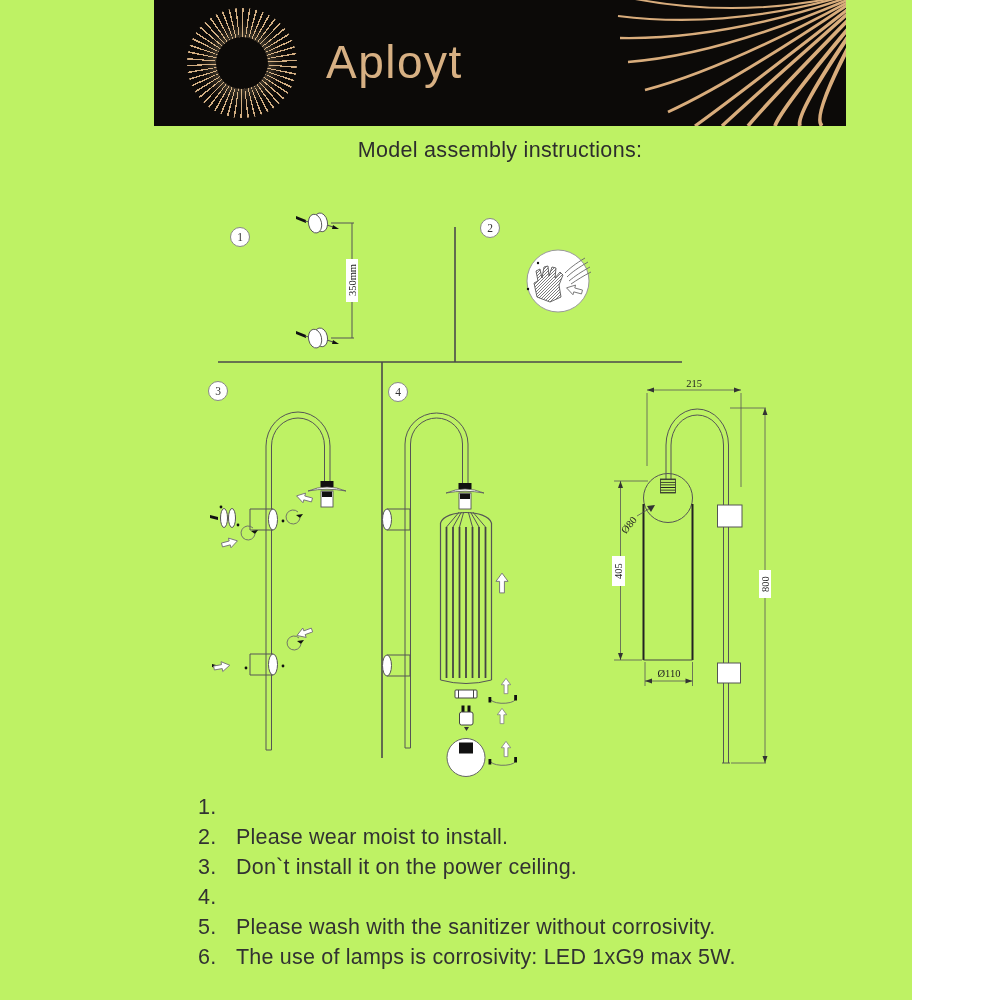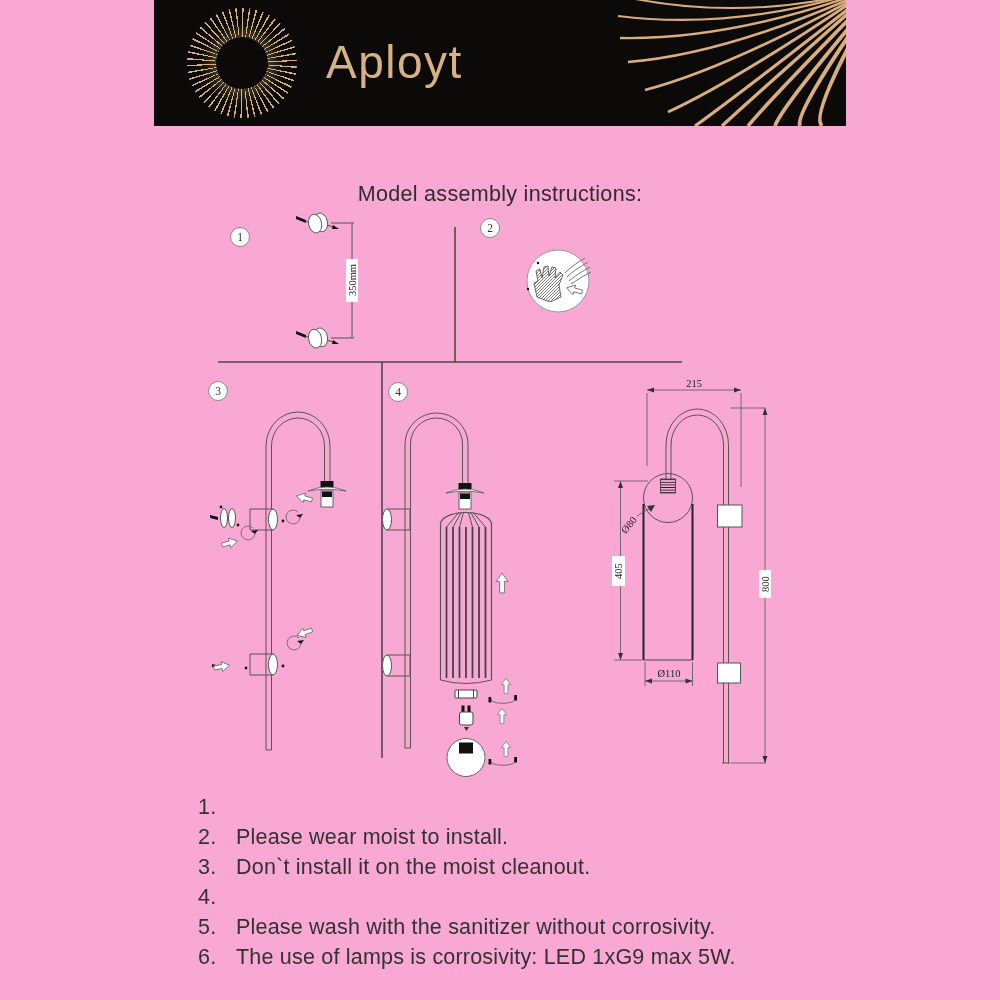--- a/index.html
+++ b/index.html
@@ -1,29 +1,29 @@
 <!DOCTYPE html>
 <html><head>
 <meta charset="utf-8">
 <style>
   html,body{margin:0;padding:0;background:#fff;}
-  #page{position:relative;width:1000px;height:1000px;background:#f9a8d4;overflow:hidden;
+  #page{position:relative;width:912px;height:1000px;background:#bef264;overflow:hidden;
         font-family:"Liberation Sans",sans-serif;}
   
   .banner{position:absolute;left:154px;top:0;width:692px;height:126px;background:#0c0a08;overflow:hidden;}
   .sunburst{position:absolute;left:33px;top:8px;width:110px;height:110px;border-radius:50%;
     background:repeating-conic-gradient(from 0deg,rgba(221,183,137,.95) 0deg 1.7deg,rgba(12,10,8,0) 1.7deg 7.2deg);}
   .sunburst::after{content:'';position:absolute;inset:29px;border-radius:50%;background:#0c0a08;
     box-shadow:0 0 16px 5px rgba(238,208,160,.35);}
   .brand{position:absolute;left:172px;top:32px;font-size:46px;font-weight:300;color:#d7b083;
     letter-spacing:1.5px;line-height:60px;}
   .rays{position:absolute;right:0;top:0;}
   
   .title{position:absolute;left:0;top:137px;width:1000px;text-align:center;color:#2d2d2d;
-    font-size:21.5px;line-height:27px;letter-spacing:.3px;margin-top:44px;}
+    font-size:21.5px;line-height:27px;letter-spacing:.3px;}
   
   .diagram{position:absolute;left:0;top:0;width:1000px;height:1000px;}
   .diagram svg{display:block;}
   
   .instructions{position:absolute;left:198px;top:792px;color:#323232;font-size:21.5px;
     line-height:30px;letter-spacing:.2px;}
   .instructions .row{display:flex;}
   .instructions .num{width:38px;flex:0 0 38px;}
 </style>
 </head>
@@ -336,21 +336,21 @@
   <div class="instructions">
     <div class="row">
       <span class="num">1.</span>
     </div>
     <div class="row">
       <span class="num">2.</span>
       <span>Please wear moist to install.</span>
     </div>
     <div class="row">
       <span class="num">3.</span>
-      <span>Don`t install it on the moist cleanout.</span>
+      <span>Don`t install it on the power ceiling.</span>
     </div>
     <div class="row">
       <span class="num">4.</span>
     </div>
     <div class="row">
       <span class="num">5.</span>
       <span>Please wash with the sanitizer without corrosivity.</span>
     </div>
     <div class="row">
       <span class="num">6.</span>

